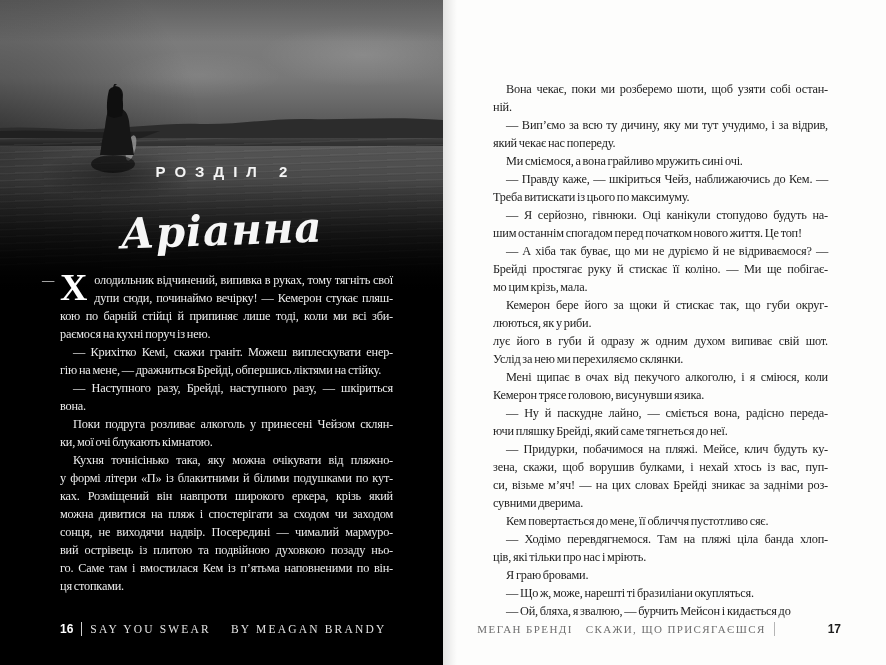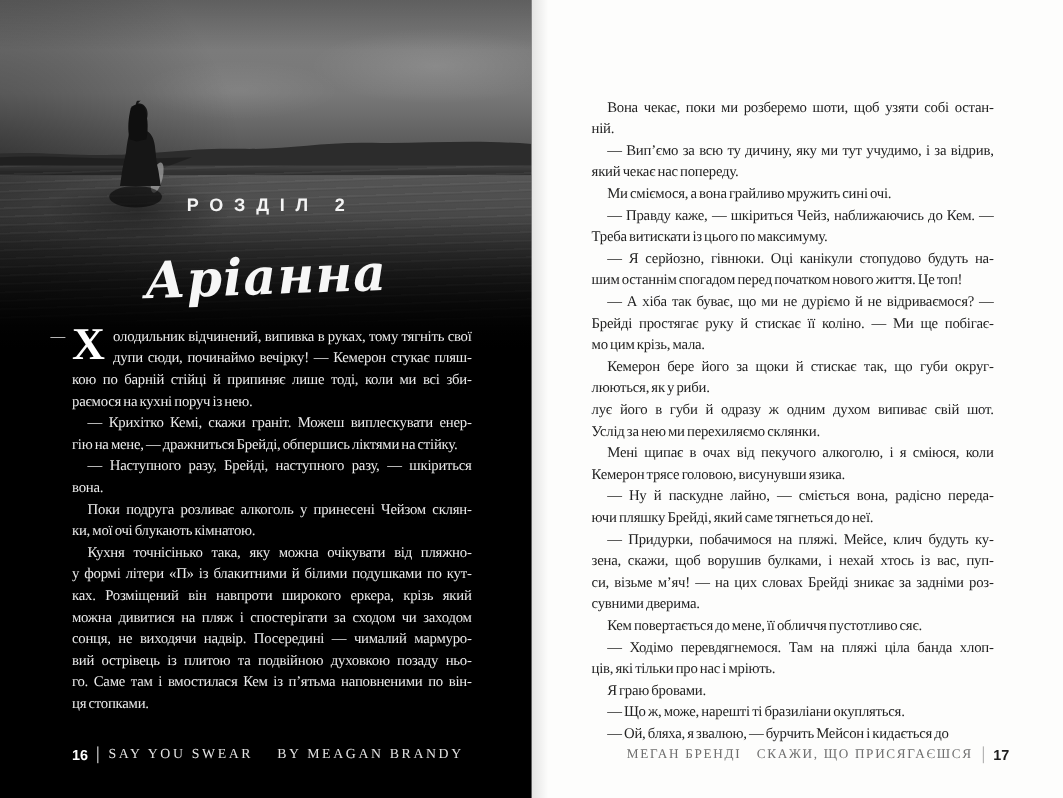--- a/index.html
+++ b/index.html
@@ -47,21 +47,21 @@
   
   .left-footer{position:absolute;left:60px;top:621px;display:flex;align-items:center;height:16px;}
   .lf-num{font-family:"Liberation Sans",sans-serif;font-weight:bold;font-size:12px;color:#ffffff;}
   .lf-div{width:1px;height:14px;background:#cfcfcf;margin:0 8px;}
   .lf-title,.lf-author{font-size:11.5px;letter-spacing:2.2px;color:#e3e3e3;}
   .lf-author{margin-left:20px;}
   .right-footer{position:absolute;right:45px;top:621px;display:flex;align-items:center;height:16px;}
   .rf-author,.rf-title{font-size:11px;letter-spacing:1.4px;color:#6e6e6e;}
   .rf-title{margin-left:13px;}
   .rf-div{width:1px;height:14px;background:#b5b5b5;margin:0 8px;}
-  .rf-num{font-family:"Liberation Sans",sans-serif;font-weight:bold;font-size:12px;color:#1c1c1c;}
+  .rf-num{font-family:"Liberation Sans",sans-serif;font-weight:bold;font-size:12px;color:#1c1c1c;margin-left:45px;}
 </style>
 </head>
 <body>
 
 <div id="stage">
 
   <div class="left-page">
     <div class="photo">
       <svg class="mountains" viewBox="0 0 443 42" preserveAspectRatio="none">
         <path d="M0,24 C30,22 60,26 95,25 C135,24 160,19 200,20 C240,21 268,14 310,15 C350,16 392,12 443,16 L443,42 L0,42 Z" fill="#2c2c2c"></path>

